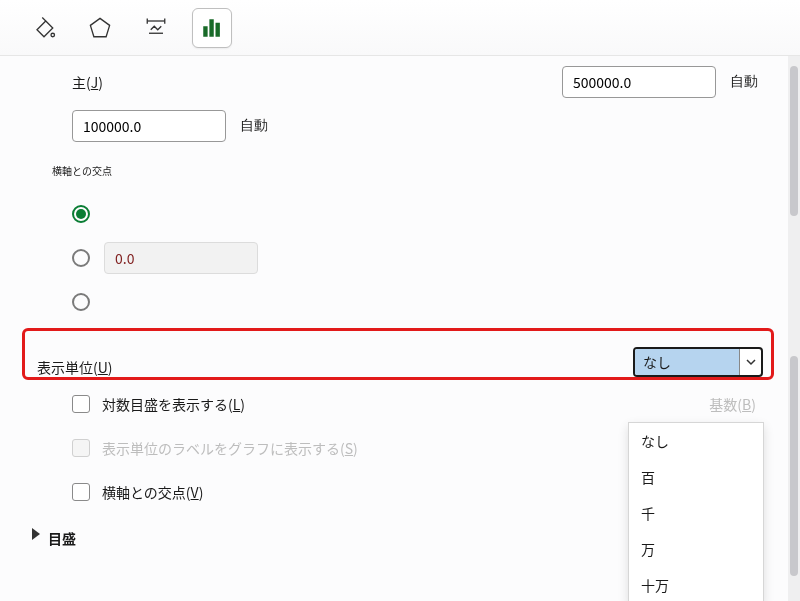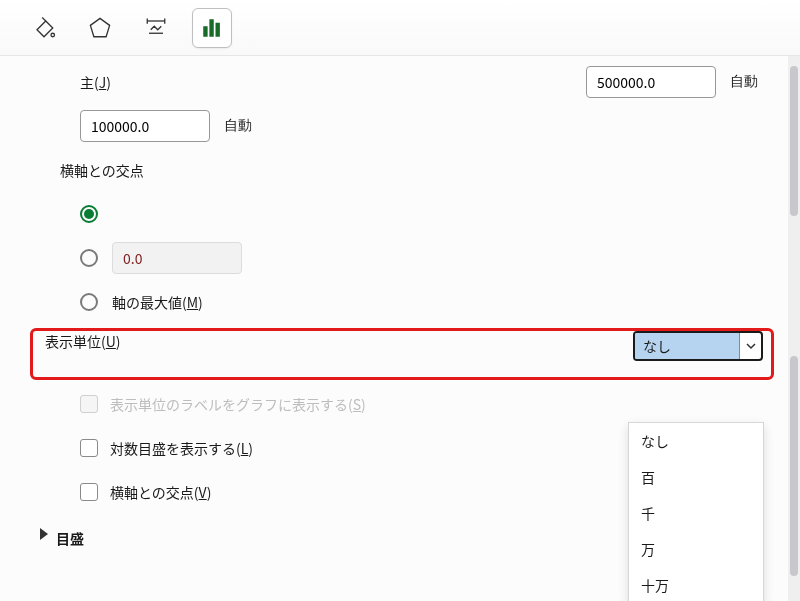--- a/index.html
+++ b/index.html
@@ -45,50 +45,50 @@
   }
   .vscroll .thumb {
     position:absolute; left:2px; right:2px;
     background:#c8c8cc;
     border-radius:4px;
   }
 
   
   .pane {
     position:absolute; left:0; right:12px; top:56px; bottom:0;
-    padding: 4px 24px 16px 40px;
+    padding: 4px 24px 16px 32px;
     overflow:hidden;
   }
   .row {
     display:flex;
     align-items:center;
     height:44px;
   }
   .indent-1 { padding-left: 20px; }
   .indent-2 { padding-left: 40px; }
 
   .label-main { flex:1; }
   .label-main u { text-decoration: underline; }
   .num-input {
-    width:130px; height:32px;
+    width:154px; height:32px;
     border:1px solid #989898;
     border-radius:4px;
     padding:0 10px;
     font-size:14px;
     font-family:inherit;
     background:#fff;
   }
   .auto-tag {
     width:48px;
     padding-left:14px;
     font-family:Liberation Serif, serif;
   }
 
   .section-title {
-    font-size:14px;
+    font-size:10px;
   }
 
   
   .radio {
     width:18px; height:18px; border-radius:50%;
     border:2px solid #7a7a7a;
     display:inline-block; position:relative;
     margin-right:14px;
     flex-shrink:0;
   }
@@ -109,21 +109,21 @@
   }
 
   
   .redbox {
     position:relative;
     border:3px solid #e21a1a;
     border-radius:6px;
     padding:0 8px;
     height:52px;
     margin: 4px -10px 2px -10px;
-    display:flex; align-items:flex-start;
+    display:flex; align-items:flex-end;
   }
   .redbox .label-main { padding-left:4px; }
 
   .combo {
     width:130px; height:30px;
     display:flex; align-items:center;
     border:2px solid #1a1a1a;
     border-radius:4px;
     background:#fff;
   }
@@ -242,53 +242,50 @@
   </div>
 
   <div class="row indent-2">
     <span class="radio"></span>
     <input class="num-input disabled" disabled="" value="0.0" style="">
     <div class="auto-tag"></div>
   </div>
 
   <div class="row indent-2">
     <span class="radio"></span>
-    <div class="label-main">
-      <span>軸の最大値(</span><u>M</u><span>)</span>
-    </div>
   </div>
 
   <div class="redbox">
     <div class="label-main">
       <span>表示単位(</span><u>U</u><span>)</span>
     </div>
     <div class="combo">
       <div class="sel">なし</div>
       <div class="caret">
         <svg width="10" height="10" viewBox="0 0 10 10">
             <path d="M1 3 L5 7 L9 3" fill="none" stroke="#333" stroke-width="1.5"></path>
           </svg>
       </div>
     </div>
   </div>
 
   <div class="row indent-2">
+    <span class="checkbox"></span>
+    <div class="label-main">
+      <span>対数目盛を表示する(</span><u>L</u><span>)</span>
+    </div>
+    <div class="base-label">
+      <span>基数(</span><u>B</u><span>)</span>
+    </div>
+  </div>
+
+  <div class="row indent-2">
     <span class="checkbox disabled"></span>
     <div class="label-main dim">
       <span>表示単位のラベルをグラフに表示する(</span><u>S</u><span>)</span>
-    </div>
-  </div>
-
-  <div class="row indent-2">
-    <span class="checkbox"></span>
-    <div class="label-main">
-      <span>対数目盛を表示する(</span><u>L</u><span>)</span>
-    </div>
-    <div class="base-label">
-      <span>基数(</span><u>B</u><span>)</span>
     </div>
   </div>
 
   <div class="row indent-2">
     <span class="checkbox"></span>
     <div class="label-main">
       <span>横軸との交点(</span><u>V</u><span>)</span>
     </div>
   </div>
 

